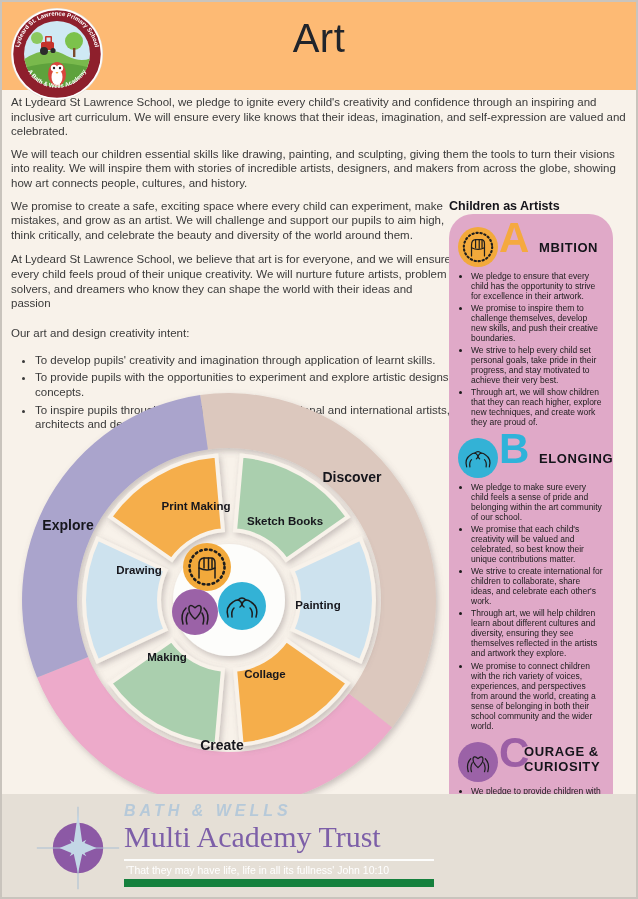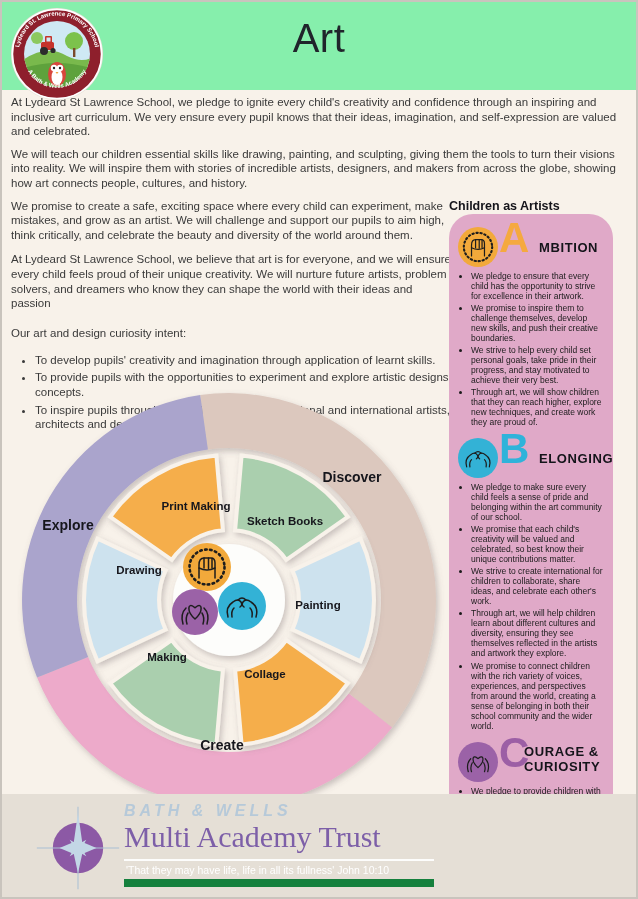--- a/index.html
+++ b/index.html
@@ -2,21 +2,21 @@
 <html><head>
 <meta charset="utf-8">
 <style>
   * { margin:0; padding:0; box-sizing:border-box; }
   body { background:#777; font-family:"Liberation Sans", sans-serif; }
   .page {
     position:relative; width:638px; height:899px; margin:0 auto;
     background:#f8f2ea; overflow:hidden; border:2px solid #c9c4bd;
   }
   
-  .header { position:absolute; left:0; top:0; width:100%; height:88px; background:#86efac; }
+  .header { position:absolute; left:0; top:0; width:100%; height:88px; background:#fdba74; }
   .page-title {
     position:absolute; left:0; top:14px; width:100%; text-align:center;
     font-size:40px; font-weight:500; color:#20242b; letter-spacing:.5px;
   }
   .school-logo { position:absolute; left:8px; top:5px; width:94px; height:94px; z-index:5; }
   
   .content { position:absolute; left:9px; top:93px; width:616px; color:#3a3a3a; }
   .content p { font-size:11.5px; line-height:1.27; margin-bottom:8px; }
   .content p.narrow { width:444px; }
   .content p.gap-top { margin-top:10px; }
@@ -126,25 +126,25 @@
     <path id="logoBot" d="M -34 0 A 34 34 0 0 0 34 0" fill="none"></path>
     <text font-size="6" font-weight="bold" fill="#ffffff">
       <textPath href="#logoTop" startOffset="50%" text-anchor="middle">Lydeard St. Lawrence Primary School</textPath>
     </text>
     <text font-size="6" font-weight="bold" fill="#ffffff">
       <textPath href="#logoBot" startOffset="50%" text-anchor="middle">A Bath &amp; Wells Academy</textPath>
     </text>
   </svg>
 
   <div class="content">
-    <p>At Lydeard St Lawrence School, we pledge to ignite every child's creativity and confidence through an inspiring and inclusive art curriculum. We very ensure every pupil knows that their ideas, imagination, and self-expression are valued and celebrated.</p>
+    <p>At Lydeard St Lawrence School, we pledge to ignite every child's creativity and confidence through an inspiring and inclusive art curriculum. We will ensure every like knows that their ideas, imagination, and self-expression are valued and celebrated.</p>
     <p>We will teach our children essential skills like drawing, painting, and sculpting, giving them the tools to turn their visions into reality. We will inspire them with stories of incredible artists, designers, and makers from across the globe, showing how art connects people, cultures, and history.</p>
     <p class="narrow">We promise to create a safe, exciting space where every child can experiment, make mistakes, and grow as an artist. We will challenge and support our pupils to aim high, think critically, and celebrate the beauty and diversity of the world around them.</p>
     <p class="narrow gap-top">At Lydeard St Lawrence School, we believe that art is for everyone, and we will ensure every child feels proud of their unique creativity. We will nurture future artists, problem solvers, and dreamers who know they can shape the world with their ideas and passion</p>
-    <div class="intent-heading">Our art and design curiosity intent:</div>
+    <div class="intent-heading">Our art and design creativity intent:</div>
     <ul class="intent-list">
       <li>To develop pupils' creativity and imagination through application of learnt skills.</li>
       <li>To provide pupils with the opportunities to experiment and explore artistic designs and concepts.</li>
       <li>To inspire pupils through the exploration of local, national and international artists, architects and designers.</li>
     </ul>
   </div>
 
   <svg class="wheel" viewBox="0 0 434 420">
     <defs>
       <filter id="ds" x="-20%" y="-20%" width="140%" height="140%">

